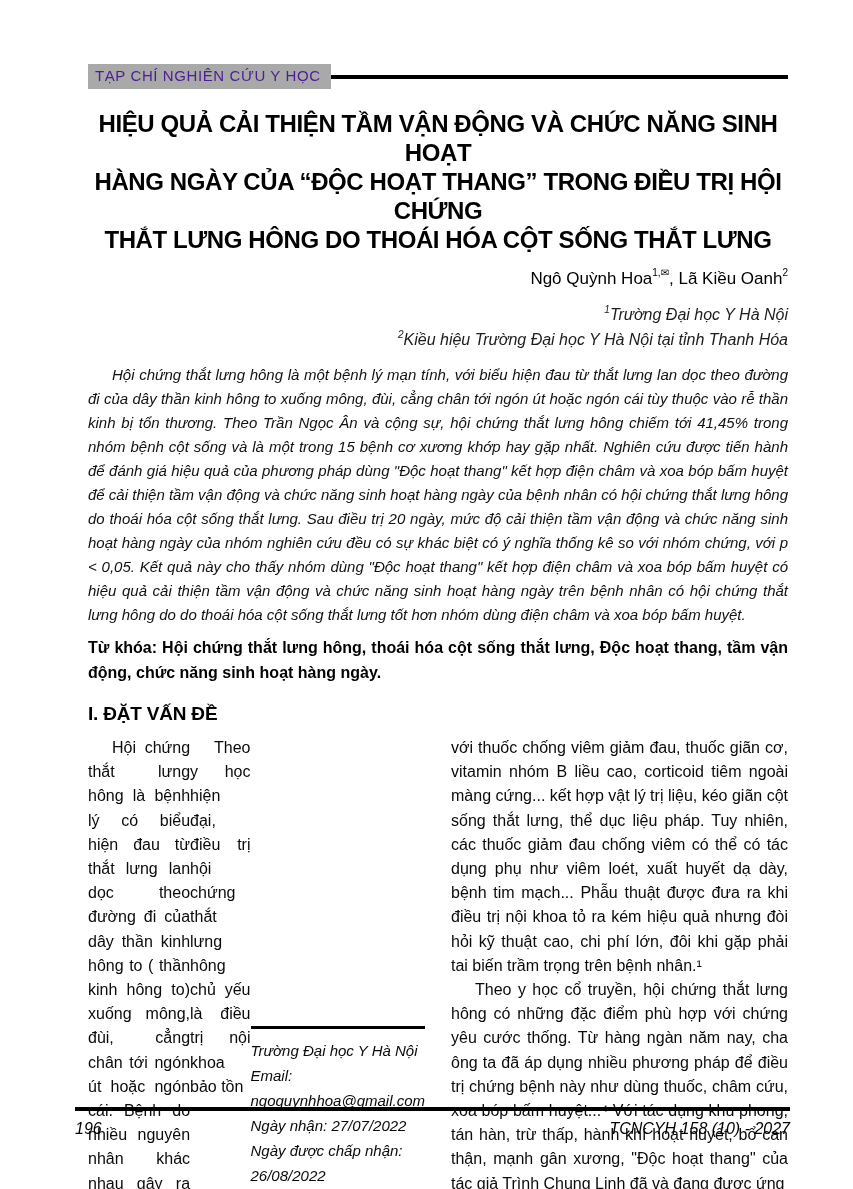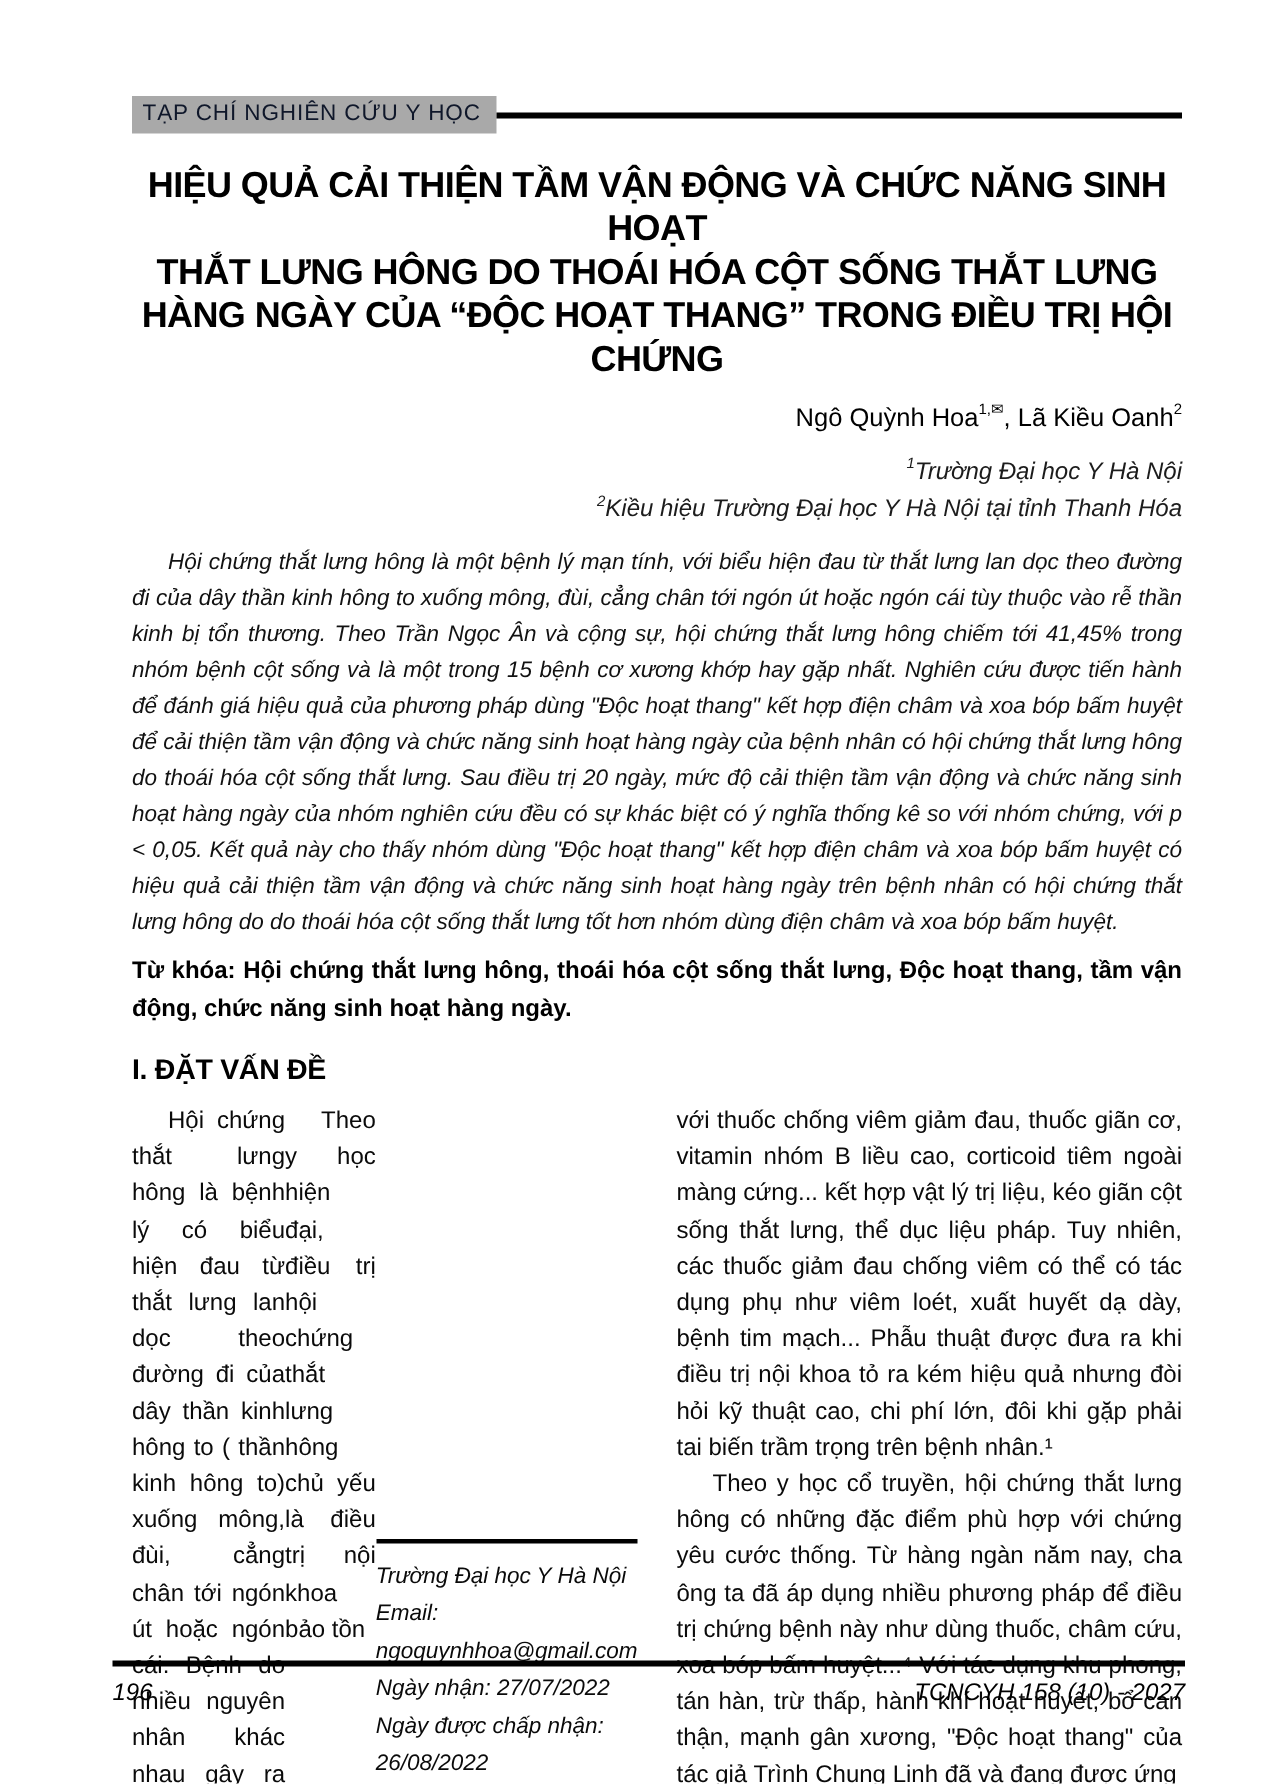--- a/index.html
+++ b/index.html
@@ -15,21 +15,21 @@
     width: 853px; height: 1189px;
     overflow: hidden;
     background: #fff;
   }
   .content { padding: 64px 65px 0 88px; }
 
   
   .header-band { display: flex; align-items: center; }
   .band-label {
     background: #a9a9a9;
-    color: #0f172a;
+    color: #4c1d95;
     font-size: 15px;
     line-height: 22px;
     padding: 1px 10px 2px 7px;
     letter-spacing: 0.6px;
     white-space: nowrap;
   }
   .band-line { flex: 1; height: 4px; background: #000; }
 
   
   .title {
@@ -144,22 +144,22 @@
 <div class="page">
   <div class="content">
 
     <div class="header-band">
       <span class="band-label">TẠP CHÍ NGHIÊN CỨU Y HỌC</span>
       <span class="band-line"></span>
     </div>
 
     <div class="title">
       <div>HIỆU QUẢ CẢI THIỆN TẦM VẬN ĐỘNG VÀ CHỨC NĂNG SINH HOẠT</div>
+      <div>HÀNG NGÀY CỦA “ĐỘC HOẠT THANG” TRONG ĐIỀU TRỊ HỘI CHỨNG</div>
       <div>THẮT LƯNG HÔNG DO THOÁI HÓA CỘT SỐNG THẮT LƯNG</div>
-      <div>HÀNG NGÀY CỦA “ĐỘC HOẠT THANG” TRONG ĐIỀU TRỊ HỘI CHỨNG</div>
     </div>
 
     <div class="authors"><span>Ngô Quỳnh Hoa</span><sup>1,✉</sup><span>, </span><span>Lã Kiều Oanh</span><sup>2</sup></div>
 
     <div class="affils">
       <div class="affil"><sup>1</sup><span>Trường Đại học Y Hà Nội</span></div>
       <div class="affil"><sup>2</sup><span>Kiều hiệu Trường Đại học Y Hà Nội tại tỉnh Thanh Hóa</span></div>
     </div>
 
     <p class="abstract">Hội chứng thắt lưng hông là một bệnh lý mạn tính, với biểu hiện đau từ thắt lưng lan dọc theo đường đi của dây thần kinh hông to xuống mông, đùi, cẳng chân tới ngón út hoặc ngón cái tùy thuộc vào rễ thần kinh bị tổn thương. Theo Trần Ngọc Ân và cộng sự, hội chứng thắt lưng hông chiếm tới 41,45% trong nhóm bệnh cột sống và là một trong 15 bệnh cơ xương khớp hay gặp nhất. Nghiên cứu được tiến hành để đánh giá hiệu quả của phương pháp dùng "Độc hoạt thang" kết hợp điện châm và xoa bóp bấm huyệt để cải thiện tầm vận động và chức năng sinh hoạt hàng ngày của bệnh nhân có hội chứng thắt lưng hông do thoái hóa cột sống thắt lưng. Sau điều trị 20 ngày, mức độ cải thiện tầm vận động và chức năng sinh hoạt hàng ngày của nhóm nghiên cứu đều có sự khác biệt có ý nghĩa thống kê so với nhóm chứng, với p &lt; 0,05. Kết quả này cho thấy nhóm dùng "Độc hoạt thang" kết hợp điện châm và xoa bóp bấm huyệt có hiệu quả cải thiện tầm vận động và chức năng sinh hoạt hàng ngày trên bệnh nhân có hội chứng thắt lưng hông do do thoái hóa cột sống thắt lưng tốt hơn nhóm dùng điện châm và xoa bóp bấm huyệt.</p>

